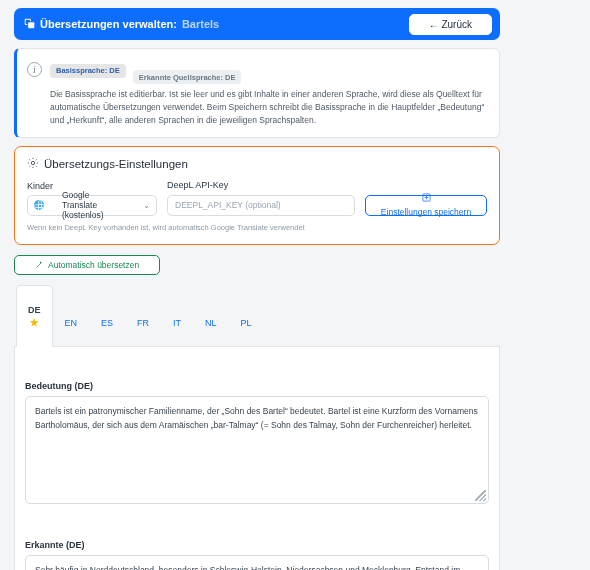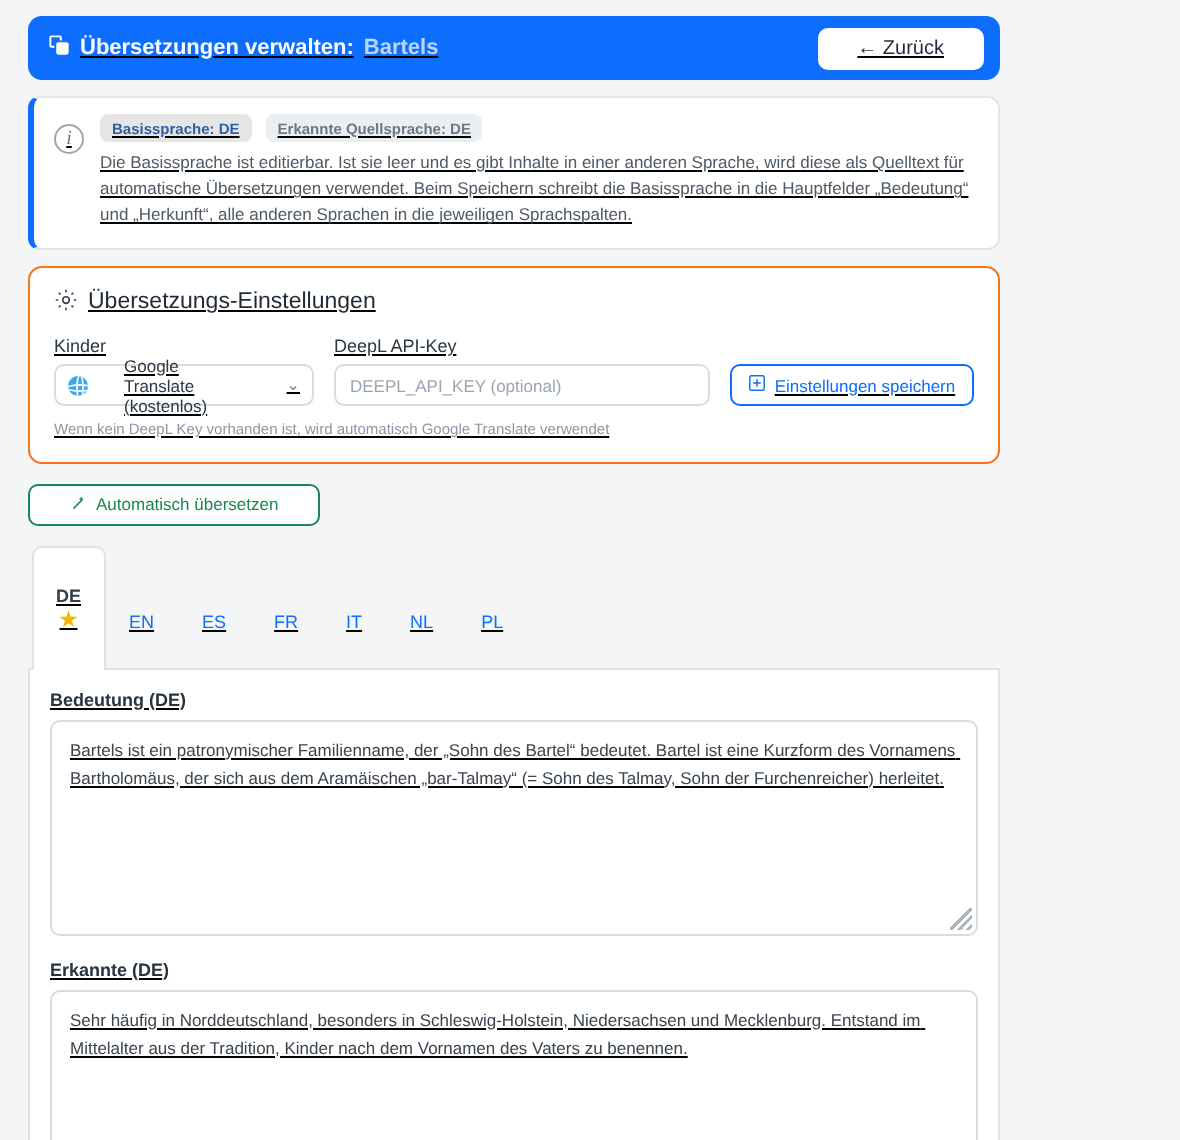--- a/index.html
+++ b/index.html
@@ -3,21 +3,21 @@
 <meta charset="utf-8">
 <style>
   * { box-sizing: border-box; }
   html, body {
     margin: 0; padding: 0;
     width: 590px; height: 570px;
     background: #f4f5f7;
     font-family: "Liberation Sans", sans-serif;
     -webkit-font-smoothing: antialiased;
   }
-  .page { width: 514px; height: 570px; padding: 8px 14px; position: relative; text-decoration: underline; }
+  .page { width: 514px; height: 570px; padding: 8px 14px; position: relative; }
 
   
   .header-bar {
     background: #0d6efd;
     border-radius: 7px;
     height: 32px;
     display: flex;
     align-items: center;
     padding: 0 8px 0 10px;
     color: #fff;
@@ -73,21 +73,21 @@
   .alert-body { flex: 1; min-width: 0; }
   .badges { display: flex; gap: 7px; align-items: center; margin-bottom: 4px; }
   .badge {
     font-size: 7.5px;
     font-weight: bold;
     padding: 2.5px 6px;
     border-radius: 4px;
     white-space: nowrap;
   }
   .badge-primary { background: #e5e5e5; color: #2d5fa8; text-align: center; }
-  .badge-muted  { background: #eceff2; color: #6b7884; }
+  .badge-muted  { background: #eceff2; color: #6b7884; margin-top: 13px; }
   .alert-text {
     font-size: 8.5px;
     line-height: 1.55;
     color: #4e5a66;
   }
 
   
   .card {
     margin-top: 8px;
     background: #fff;
@@ -154,20 +154,21 @@
     width: 122px;
     border: 1px solid #0d6efd;
     color: #0d6efd;
     background: #fff;
     border-radius: 5px;
     font-size: 8.5px;
     display: flex; align-items: center; justify-content: center; gap: 4px;
     cursor: pointer;
     font-family: "Liberation Sans", sans-serif;
     white-space: nowrap;
+    flex-direction: column;
   }
   .hint {
     margin-top: 7px;
     font-size: 7.5px;
     color: #8d98a4;
   }
 
   
   .btn-outline-success {
     margin-top: 10px;
@@ -220,20 +221,21 @@
     border-top: none;
     border-radius: 0 0 7px 7px;
     padding: 10px 10px 12px 10px;
   }
   .ta-label {
     font-size: 9px;
     font-weight: bold;
     color: #28333e;
     margin-bottom: 5px;
     display: block;
+    margin-top: 24px;
   }
   .ta-wrap { position: relative; }
   textarea.ta {
     width: 100%;
     border: 1px solid #d7dce1;
     border-radius: 5px;
     font-family: "Liberation Sans", sans-serif;
     font-size: 8.5px;
     line-height: 1.65;
     color: #39444f;

